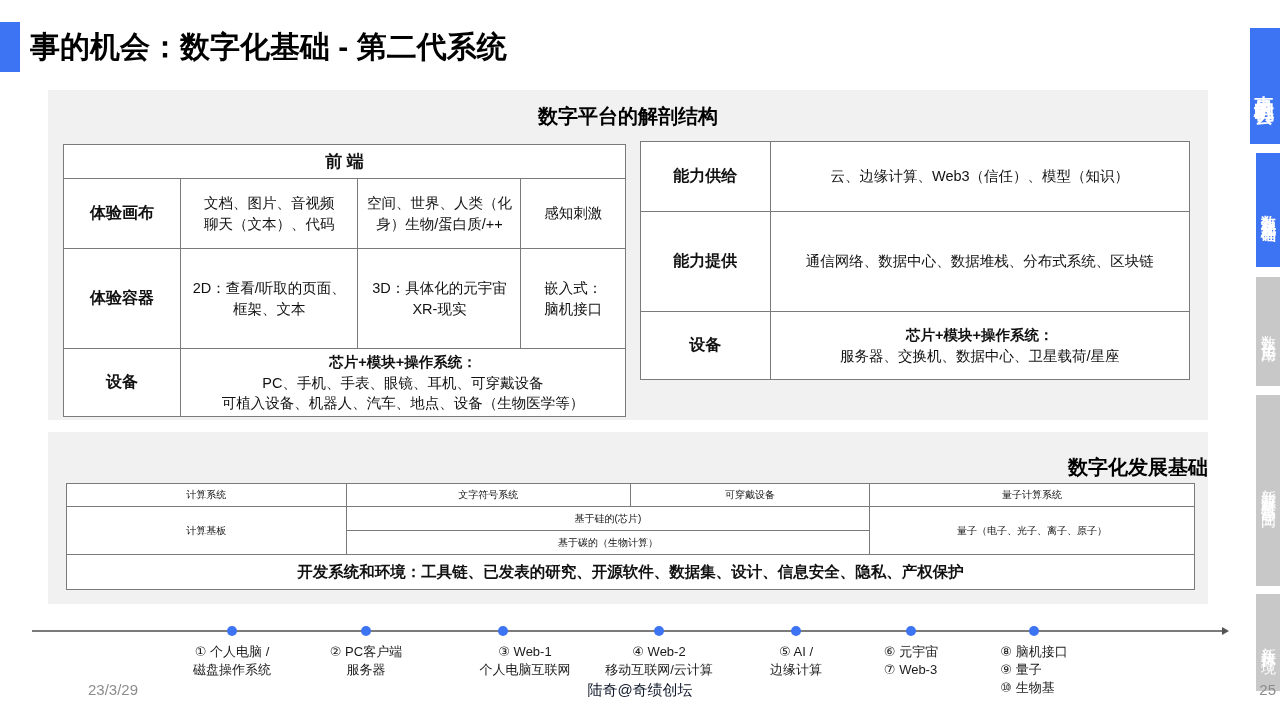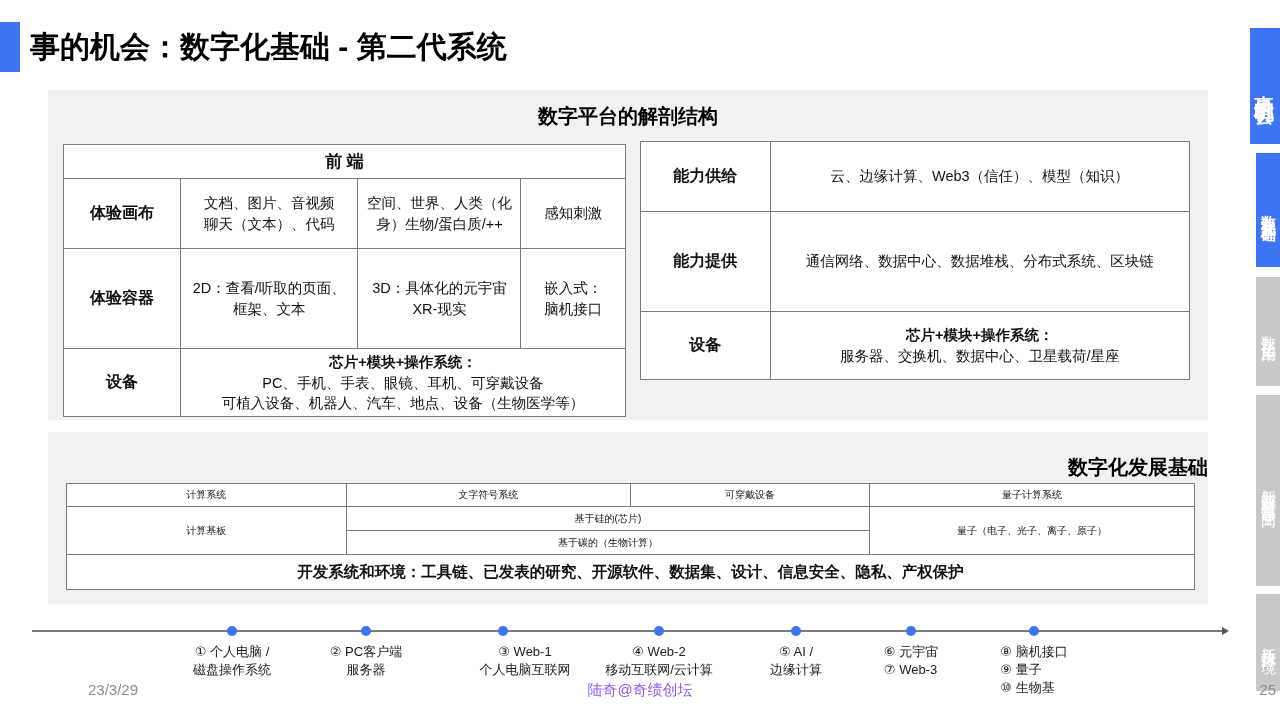--- a/index.html
+++ b/index.html
@@ -56,21 +56,21 @@
   .tl-dot{position:absolute;top:626px;width:10px;height:10px;border-radius:50%;
           background:#3d74f3;transform:translateX(-50%);}
   .tl-label{position:absolute;top:643px;transform:translateX(-50%);
             font-size:13px;line-height:1.4;color:#1a1a1a;white-space:pre-line;
             text-align:center;}
   .tl-label.leftal{text-align:left;}
 
   
   .footer-date{position:absolute;left:88px;top:681px;font-size:15px;color:#8c8c8c;}
   .footer-author{position:absolute;left:0;top:681px;width:1280px;text-align:center;
-                 font-size:15px;color:#8b5cf6;}
+                 font-size:15px;color:#0f172a;}
   .footer-page{position:absolute;right:48px;top:681px;font-size:15px;color:#8c8c8c;}
 </style>
 </head>
 <body>
 
 <div class="slide">
 
   <div class="accent"></div>
   <div class="title">事的机会：数字化基础 - 第二代系统</div>
 

